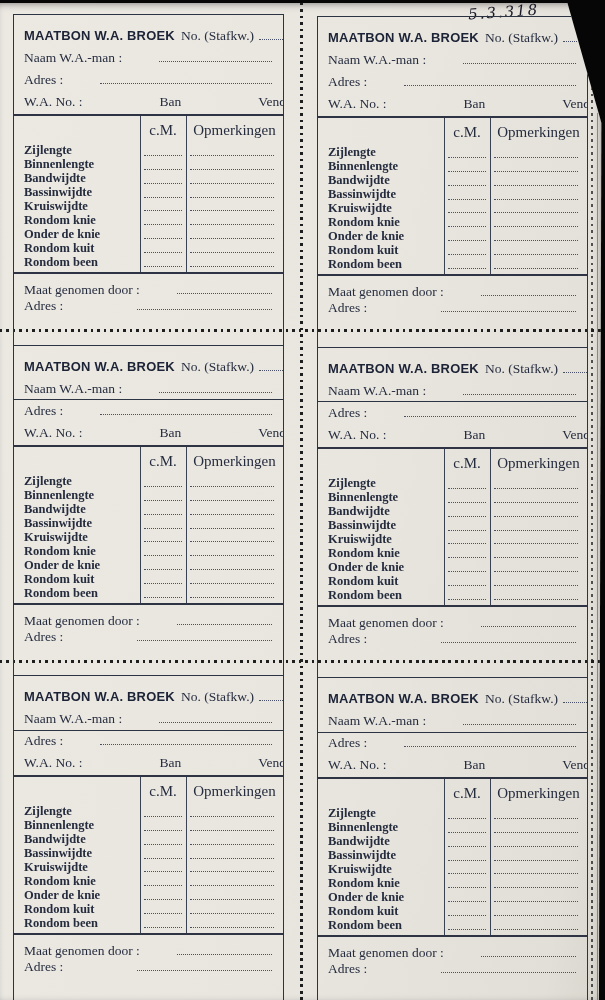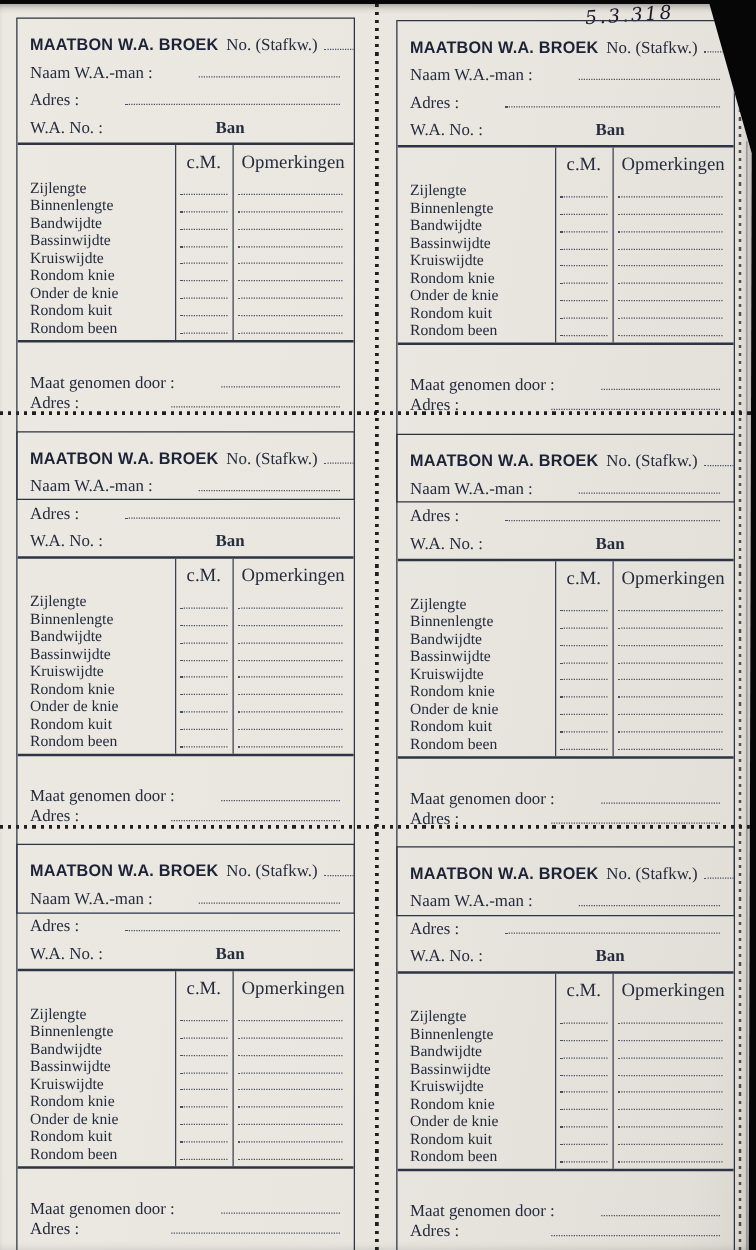--- a/index.html
+++ b/index.html
@@ -54,44 +54,44 @@
   .no-group { display:flex; align-items:flex-end; white-space:nowrap; }
   .no-group .dotfill { width:40px; flex:none; }
 
   .frow { display:flex; align-items:flex-end; padding:0 10px; height:22px;gap:32px; }
   .frow .lbl { white-space:nowrap; }
   .dotfill {
     flex:1; height:0; margin:0 1px 2px 5px;
     border-bottom:1.5px dotted #4a5166;
   }
   .wa .dotfill { margin-left:3px; }
-  .wa .word { margin-left:22px; white-space:nowrap;font-weight:bold; }
+  .wa .word { margin-left:9px; white-space:nowrap; }
 
   
   .mtable {
     position:relative; margin-top:6px; height:160px; box-sizing:border-box;
     border-top:2px solid #2e3444; border-bottom:2px solid #2e3444;
   }
   .vline { position:absolute; top:0; bottom:0; width:1px; background:#3a4153; }
   .vline.v1 { left:126px; }
   .vline.v2 { left:172px; }
   .th { position:absolute; top:7px; font-size:15px; text-align:center; }
   .th-cm { left:126px; width:46px; }
   .th-op { left:172px; right:0; }
-  .mrows { position:absolute; left:0; right:0; top:27px; bottom:4px; display:flex; flex-direction:column; justify-content:space-between; }
+  .mrows { position:absolute; left:0; right:0; top:27px; bottom:4px; display:flex; flex-direction:column; justify-content:space-between;font-weight:bold; }
   .mrow { display:flex; align-items:flex-end; height:14px; font-size:12.5px; }
   .mlabel { flex:0 0 126px; box-sizing:border-box; padding-left:10px; white-space:nowrap; }
   .mcell { display:flex; align-items:flex-end; }
   .mcm { flex:0 0 46px; }
   .mop { flex:1; }
   .mcell .dotfill { margin:0 4px 1px; }
   .mop .dotfill { margin-right:9px; }
 
   
-  .footer { padding-top:22px; }
+  .footer { padding-top:6px; }
   .footer .frow { height:16px; }
   .footer .adres2 .dotfill { margin-left:42px; }
 </style>
 </head>
 <body>
 
 <div id="paper">
   <div class="handwriting">5.3.318</div>
   <div class="perf-h" style="top:326px"></div>
   <div class="perf-h" style="top:657px"></div>

